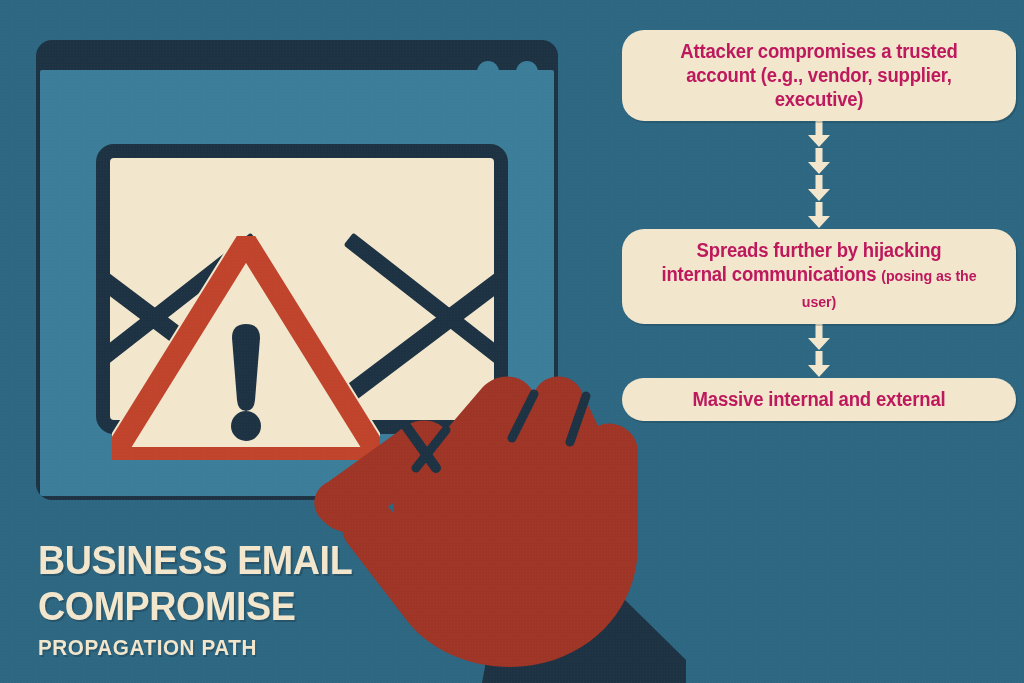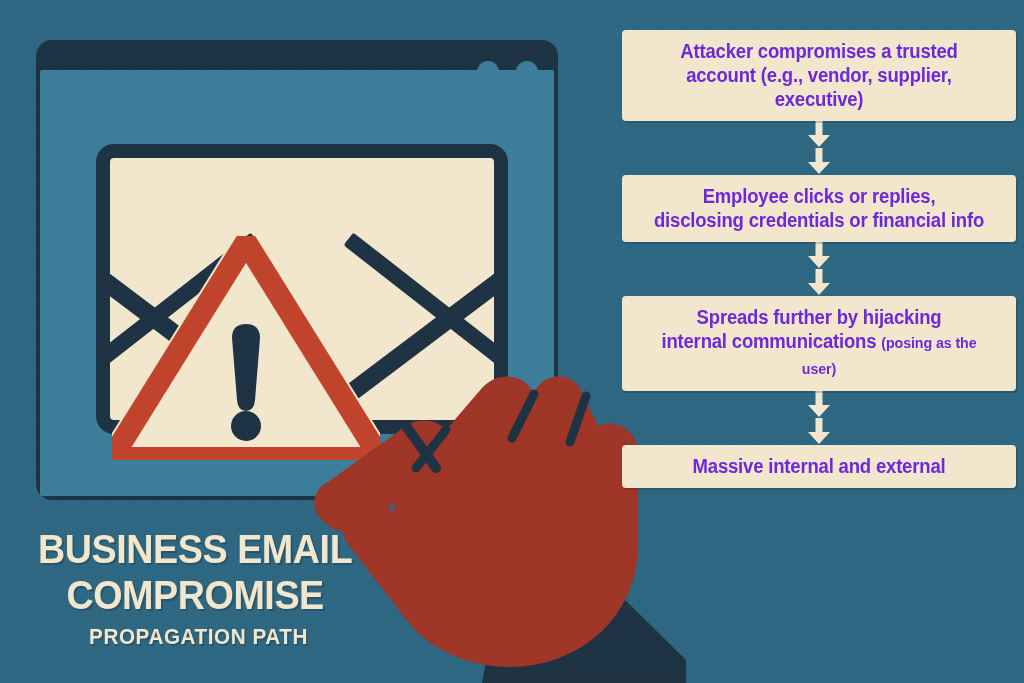--- a/index.html
+++ b/index.html
@@ -113,23 +113,22 @@
 
   .hand-svg {
     position: absolute;
     left: 286px; top: 330px;
     width: 400px; height: 353px;
     z-index: 20;
   }
 
   #title-block {
     position: absolute;
-    left: 38px; top: 529px;
+    left: 38px; top: 540px;
     z-index: 25;
-    text-align: center;
   }
   .title-line {
     font-family: "Liberation Sans", sans-serif;
     font-weight: bold;
     font-size: 41px;
     line-height: 41px;
     letter-spacing: -0.5px;
     color: #f2e6cd;
     text-transform: uppercase;
     transform: scaleX(.92);
@@ -154,24 +153,24 @@
   
   #flow {
     position: absolute;
     left: 622px; top: 30px;
     width: 394px; height: 640px;
     z-index: 30;
   }
   .flow-step { position: relative; }
   .step-box {
     background: #f2e6cd;
-    border-radius: 4px;
+    border-radius: 22px;
     padding: 9px 12px 10px 12px;
     text-align: center;
-    color: #6d28d9;
+    color: #be185d;
     box-shadow: 1.5px 2px 0 rgba(20,40,55,.22);
   }
   .step-line {
     font-family: "Liberation Sans", sans-serif;
     font-weight: bold;
     font-size: 19.5px;
     line-height: 24px;
     letter-spacing: -.2px;
     transform: scaleX(.95);
     transform-origin: center;
@@ -258,26 +257,20 @@
       <div class="connector">
         <svg width="26" height="27" viewBox="0 0 26 27" aria-hidden="true">
           <path d="M9.5 0 H16.5 V14 H24 L13 26 L2 14 H9.5 Z" fill="#f2e6cd"></path>
         </svg>
       </div>
       <div class="connector">
         <svg width="26" height="27" viewBox="0 0 26 27" aria-hidden="true">
           <path d="M9.5 0 H16.5 V14 H24 L13 26 L2 14 H9.5 Z" fill="#f2e6cd"></path>
         </svg>
       </div>
-      <div class="flow-step">
-        <div class="step-box">
-          <div class="step-line">Employee clicks or replies,</div>
-          <div class="step-line"><span>disclosing credentials or financial info</span></div>
-        </div>
-      </div>
       <div class="connector">
         <svg width="26" height="27" viewBox="0 0 26 27" aria-hidden="true">
           <path d="M9.5 0 H16.5 V14 H24 L13 26 L2 14 H9.5 Z" fill="#f2e6cd"></path>
         </svg>
       </div>
       <div class="connector">
         <svg width="26" height="27" viewBox="0 0 26 27" aria-hidden="true">
           <path d="M9.5 0 H16.5 V14 H24 L13 26 L2 14 H9.5 Z" fill="#f2e6cd"></path>
         </svg>
       </div>

